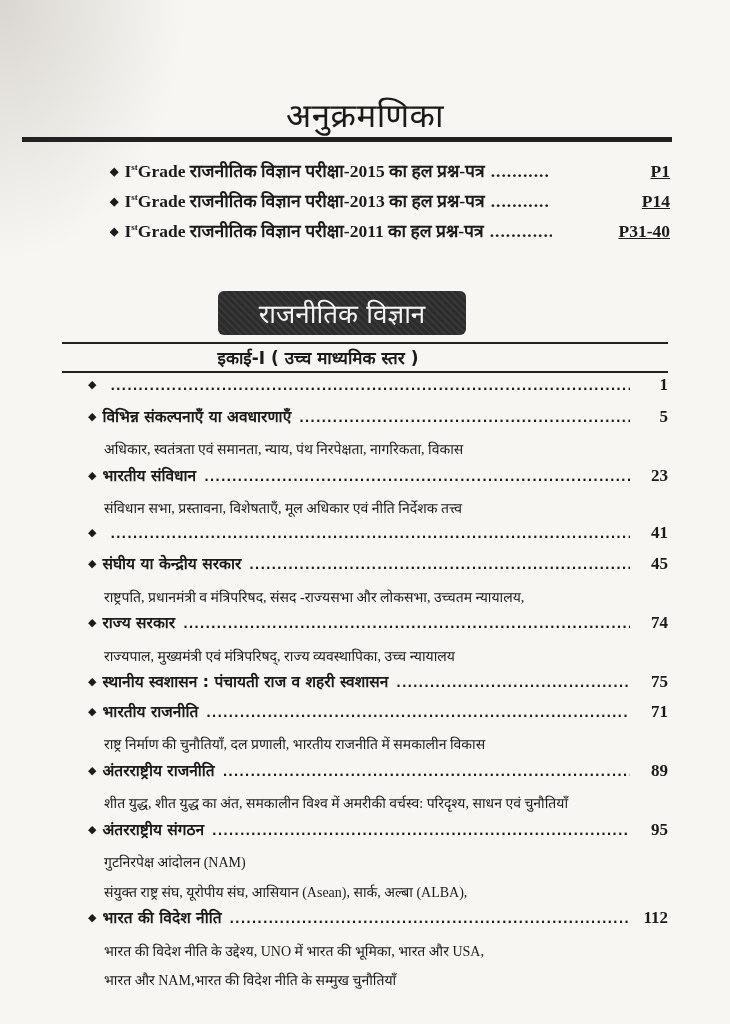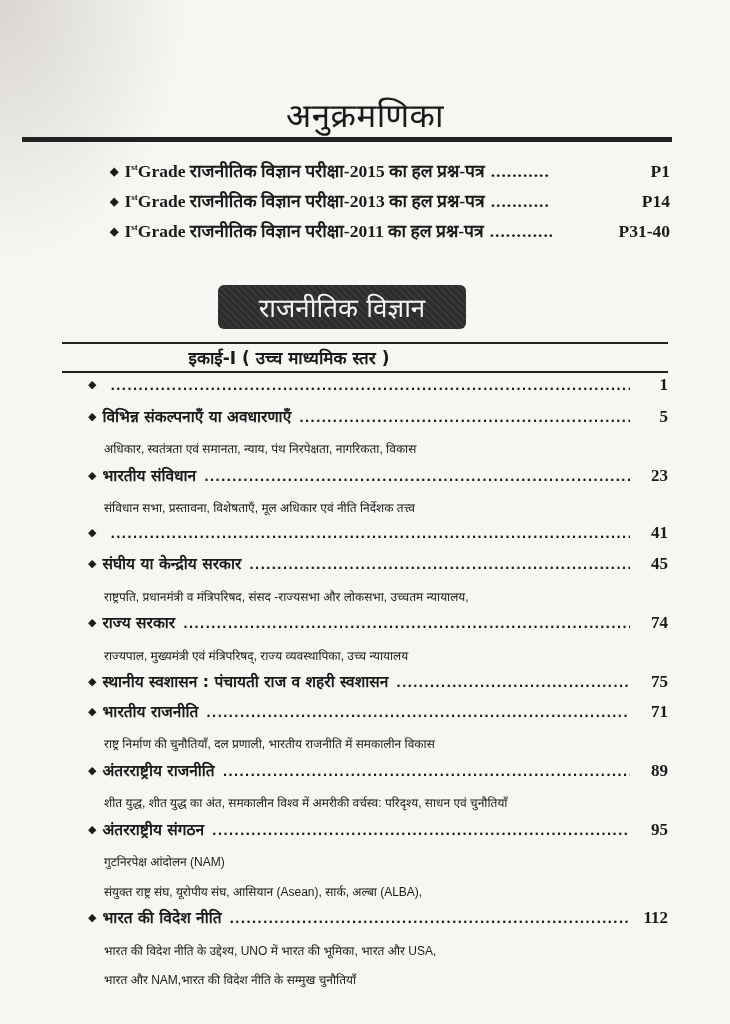--- a/index.html
+++ b/index.html
@@ -25,41 +25,41 @@
   .exam-row {
     display: flex; align-items: baseline; height: 30px;
     font-family: "Liberation Serif", serif; font-weight: bold; font-size: 17.5px;
   }
   .bullet { font-size: 11px; margin-right: 6px; position: relative; top: -2px; }
   .exam-row .prefix sup { font-size: 9px; }
   .exam-row .text { white-space: nowrap; }
   .dots { flex: 1; overflow: hidden; white-space: nowrap; margin: 0 6px; letter-spacing: 1px; font-weight: bold; }
   .dots::before { content: "............................................................................................................................................................................................................................"; }
   .exam-row .dots { flex: 0 0 auto; width: 58px; }
-  .exam-row .page-no { margin-left: auto; }
+  .exam-row .page-no { margin-left: auto; text-decoration: underline; }
   .exam-row.last .dots { width: 62px; margin-right: 2px; }
   .banner {
-    position: absolute; left: 218px; top: 285px; width: 248px; height: 44px;
+    position: absolute; left: 218px; top: 291px; width: 248px; height: 44px;
     background: #2c2c2c; border-radius: 6px;
     background-image: repeating-linear-gradient(45deg, rgba(255,255,255,0.06) 0 2px, transparent 2px 5px);
     display: flex; align-items: center; justify-content: center;
   }
   .banner span { color: #f4f4f4; font-family: "DejaVu Sans", sans-serif; font-size: 26px; }
   .rule-mid1 { position: absolute; left: 62px; top: 342px; width: 606px; height: 2px; background: #222; }
   .unit-heading {
     position: absolute; left: 0; width: 578px; top: 346px; text-align: center;
-    font-family: "DejaVu Sans", sans-serif; font-size: 17px; font-weight: bold; color: #1a1a1a;
+    font-family: "DejaVu Sans", sans-serif; font-size: 17px; font-weight: bold; color: #1a1a1a; padding-left: 29px;
   }
   .rule-mid2 { position: absolute; left: 62px; top: 371px; width: 606px; height: 2px; background: #222; }
   .toc { position: absolute; left: 88px; top: 375px; width: 580px; }
   .toc-item { display: flex; align-items: baseline; height: 29.5px; font-family: "DejaVu Sans", sans-serif; font-weight: bold; font-size: 15.5px; }
   .toc-item .text { white-space: nowrap; }
   .toc-item .dots { font-size: 12px; margin: 0 10px 0 8px; }
   .toc-item .page-no { font-family: "Liberation Serif", serif; font-weight: bold; font-size: 17px; min-width: 28px; text-align: right; }
-  .toc-sub { height: 29.5px; padding-left: 16px; font-family: Liberation Sans, sans-serif; font-size: 12px; display: flex; align-items: center; white-space: nowrap; }
+  .toc-sub { height: 29.5px; padding-left: 16px; font-family: Liberation Serif, serif; font-size: 14px; display: flex; align-items: center; white-space: nowrap; }
 </style>
 </head>
 <body>
 
 <div class="page">
 
   <div class="title">अनुक्रमणिका</div>
   <div class="rule-top"></div>
 
   <div class="exam-list">

